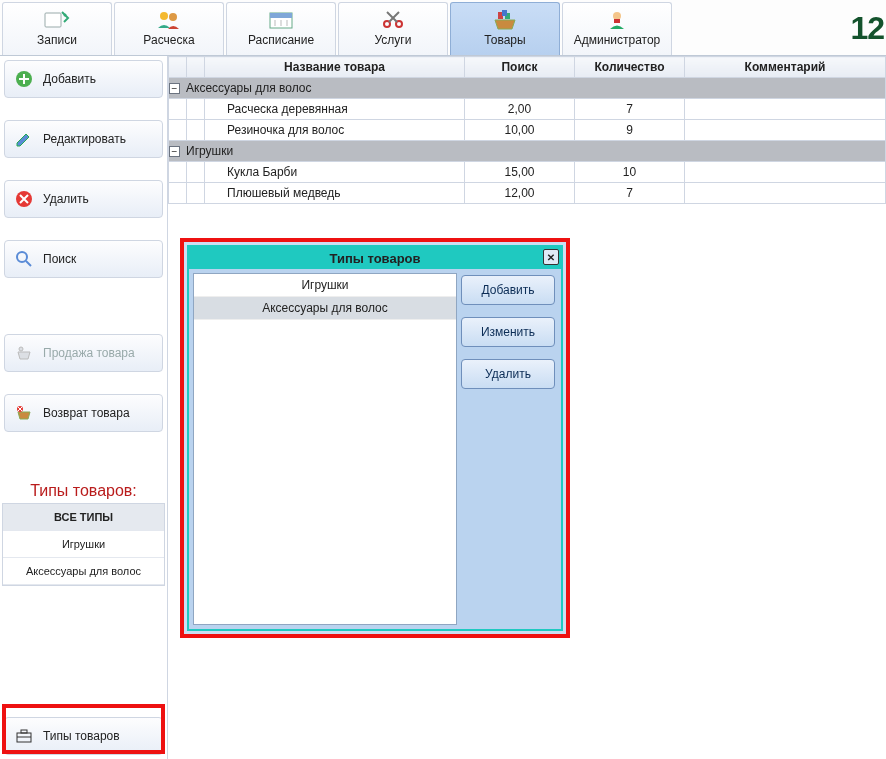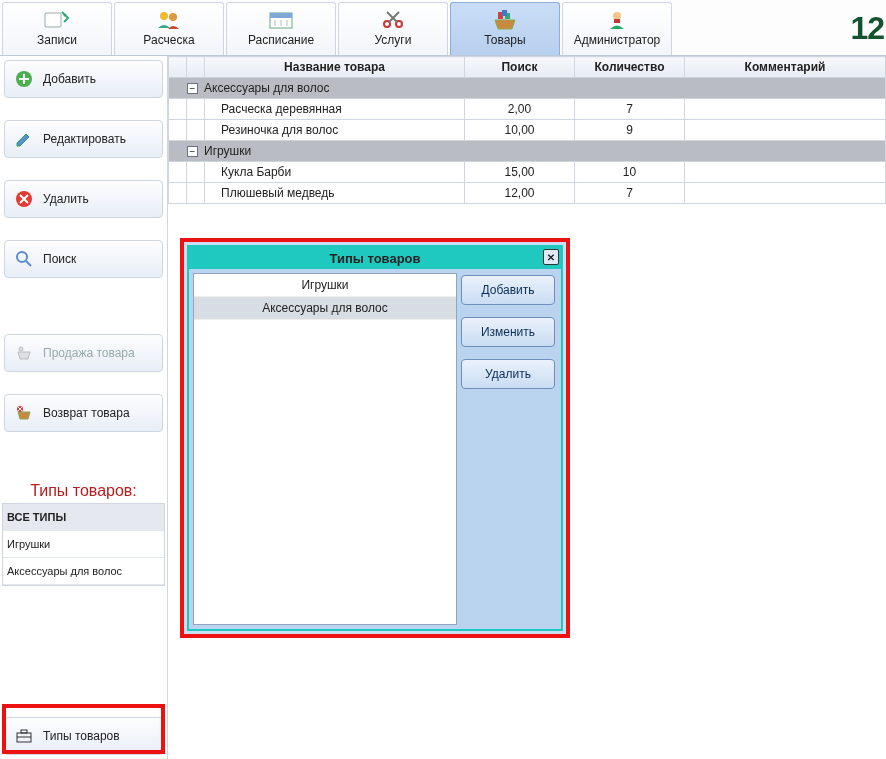--- a/index.html
+++ b/index.html
@@ -59,21 +59,21 @@
     cursor:pointer;
   }
   .sbtn.disabled { color:#9aa; cursor:default;margin-top:36px; }
   .sbtn .sico { width:18px; height:18px; margin-right:10px; display:flex; align-items:center; justify-content:center;}
   .side-section-title {
     text-align:center; color:#b91c1c; margin-top:30px; margin-bottom:3px;
     font-size:16px;
   }
   .type-list { border:1px solid #cfd6e2; }
   .type-list .row {
-    padding:7px 4px; text-align:left; border-bottom:1px solid #e4e8ef;
+    padding:7px 4px; text-align:center; border-bottom:1px solid #e4e8ef;
     cursor:pointer; font-size:11px;
   }
   .type-list .row.header { font-weight:bold; background:#e5e9ef; }
   .sidebar-spacer { flex:1; }
   .side-bottom {
     border:1px solid #cfd6e2; border-radius:4px;
     background:linear-gradient(#fdfdfe,#e8eef7);
     display:flex; align-items:center;
     height:38px; padding:0 10px; cursor:pointer; margin:2px;
   }
@@ -89,24 +89,24 @@
   .grid th, .grid td {
     border:1px solid #cfd6e2;
     padding: 3px 6px;
     background:#fff;
     text-align:center;
   }
   .grid th {
     background: linear-gradient(#f6f8fb,#e7ecf4);
     font-weight:bold;
   }
-  .grid td.name { text-align:left; padding-left:16px;}
+  .grid td.name { text-align:left; padding-left:22px;}
   .grid tr.group td {
     background:#b9bcc2; color:#222; text-align:left;
-    padding-left:18px;
+    padding-left:0;
   }
   .grid tr.group .exp {
     display:inline-block;width:11px;height:11px;
     border:1px solid #6b7380;background:#fff;
     text-align:center; line-height:9px; font-size:10px;
     margin-right:6px;
   }
   .grid .colsmall{width:18px;padding:0;}
   .grid th.colsmall{background:linear-gradient(#f6f8fb,#e7ecf4);}
   

